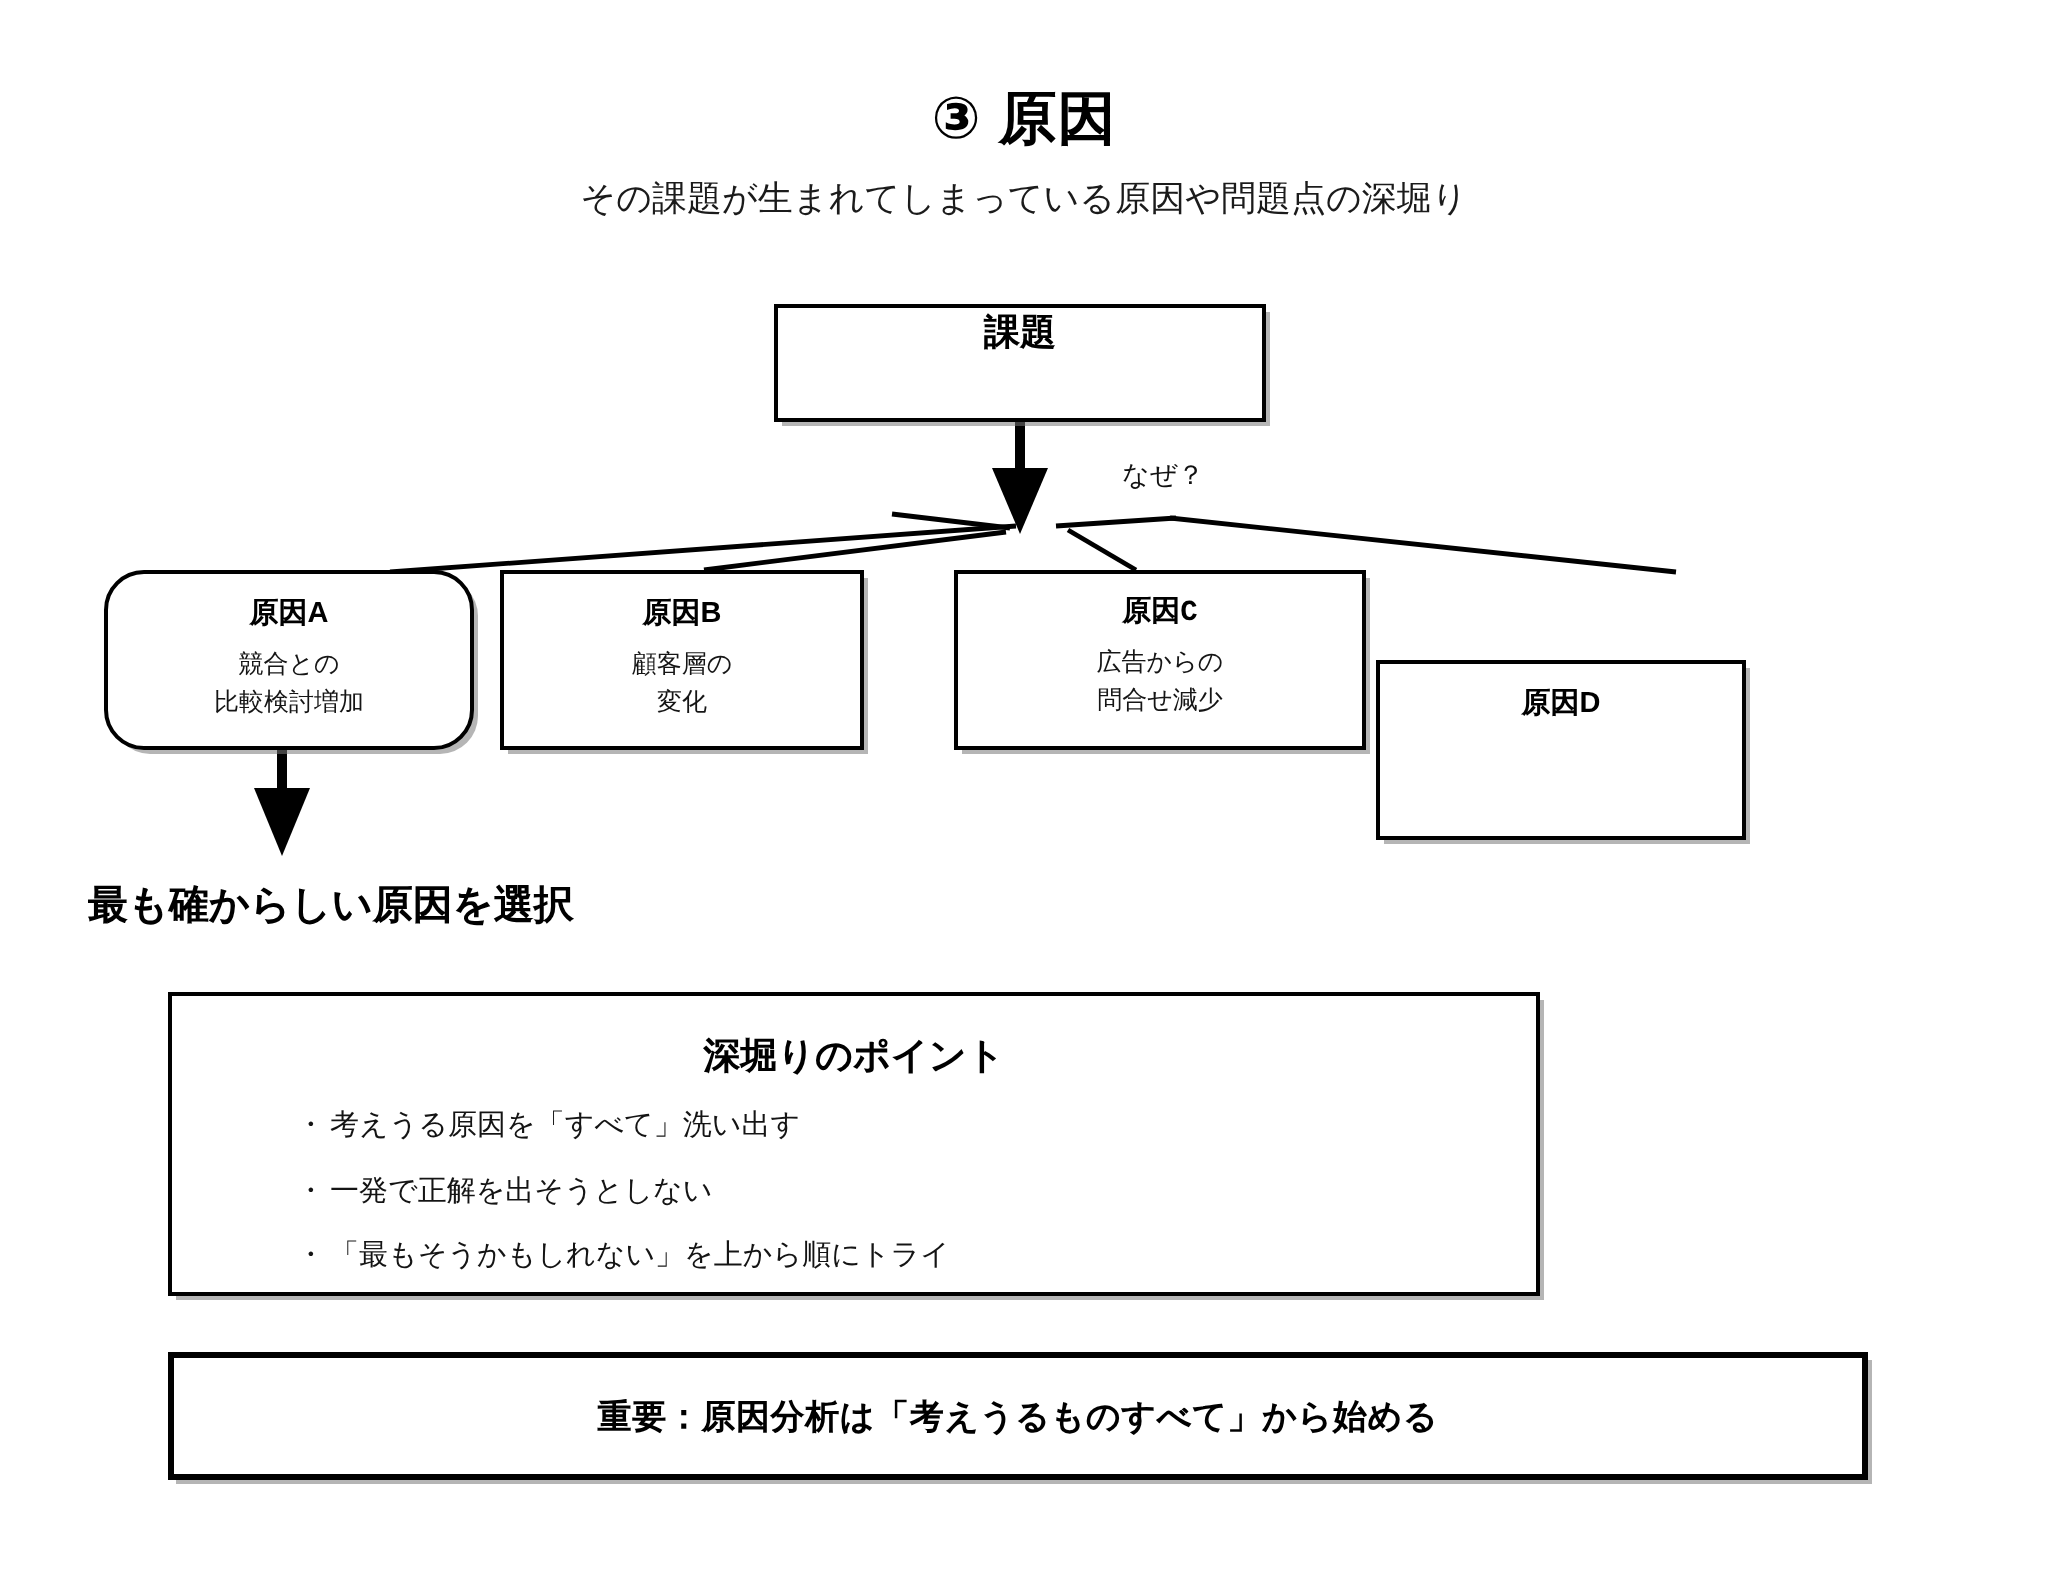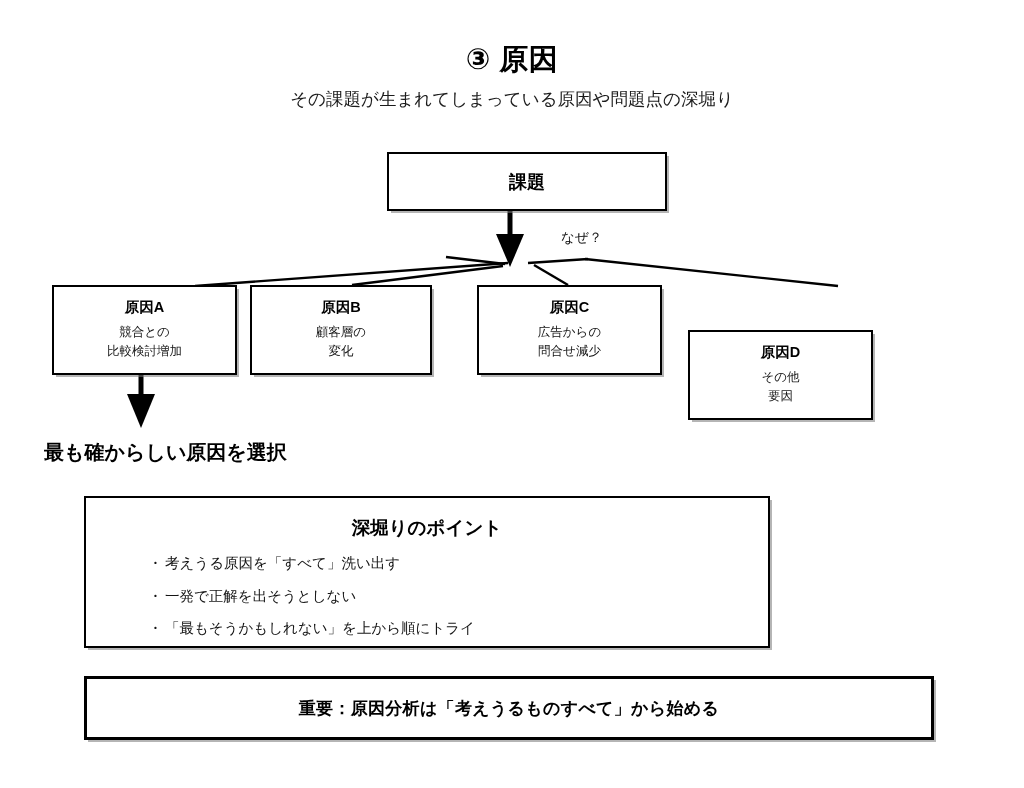--- a/index.html
+++ b/index.html
@@ -48,24 +48,24 @@
     background: #ffffff;
     border: 2.5px solid #000000;
     box-shadow: 3px 3px 0 -1px rgba(120,120,120,0.55);
   }
   .hbox.thin { border-width: 2px; }
 
   
   #problem-box {
     left: 387px;
     top: 152px;
-    width: 280px;
+    width: 246px;
     height: 59px;
     display: flex;
-    align-items: center;
+    align-items: flex-start;
     justify-content: center;
   }
   #problem-box .box-title {
     font-size: 18px;
     font-weight: 700;
     color: #000000;
   }
 
   
   .cause-box {
@@ -80,23 +80,23 @@
     color: #000000;
     line-height: 1.3;
   }
   .cause-box .cause-body {
     margin-top: 6px;
     font-size: 12.5px;
     font-weight: 400;
     line-height: 1.55;
     color: #151515;
   }
-  #cause-box-0 { left: 52px;  width: 185px; }
+  #cause-box-0 { left: 52px;  width: 185px; border-radius: 20px; }
   #cause-box-1 { left: 250px; width: 182px; }
-  #cause-box-2 { left: 477px; width: 185px; }
+  #cause-box-2 { left: 477px; width: 206px; font-family: Liberation Mono, monospace; }
   #cause-box-3 { left: 688px; width: 185px; margin-top: 45px; }
 
   
   #connectors {
     position: absolute;
     left: 0;
     top: 0;
     width: 1024px;
     height: 788px;
     pointer-events: none;
@@ -229,24 +229,20 @@
   <div class="hbox thin cause-box" id="cause-box-2">
     <div class="cause-title">原因C</div>
     <div class="cause-body">
       <div>広告からの</div>
       <div>問合せ減少</div>
     </div>
   </div>
 
   <div class="hbox thin cause-box" id="cause-box-3">
     <div class="cause-title">原因D</div>
-    <div class="cause-body">
-      <div>その他</div>
-      <div>要因</div>
-    </div>
   </div>
 
   <div id="select-label">最も確からしい原因を選択</div>
 
   <div class="hbox thin" id="points-box">
     <div id="points-title">深堀りのポイント</div>
     <ul id="points-list">
       <li>
         <span class="bullet">・</span><span>考えうる原因を「すべて」洗い出す</span>
       </li>

